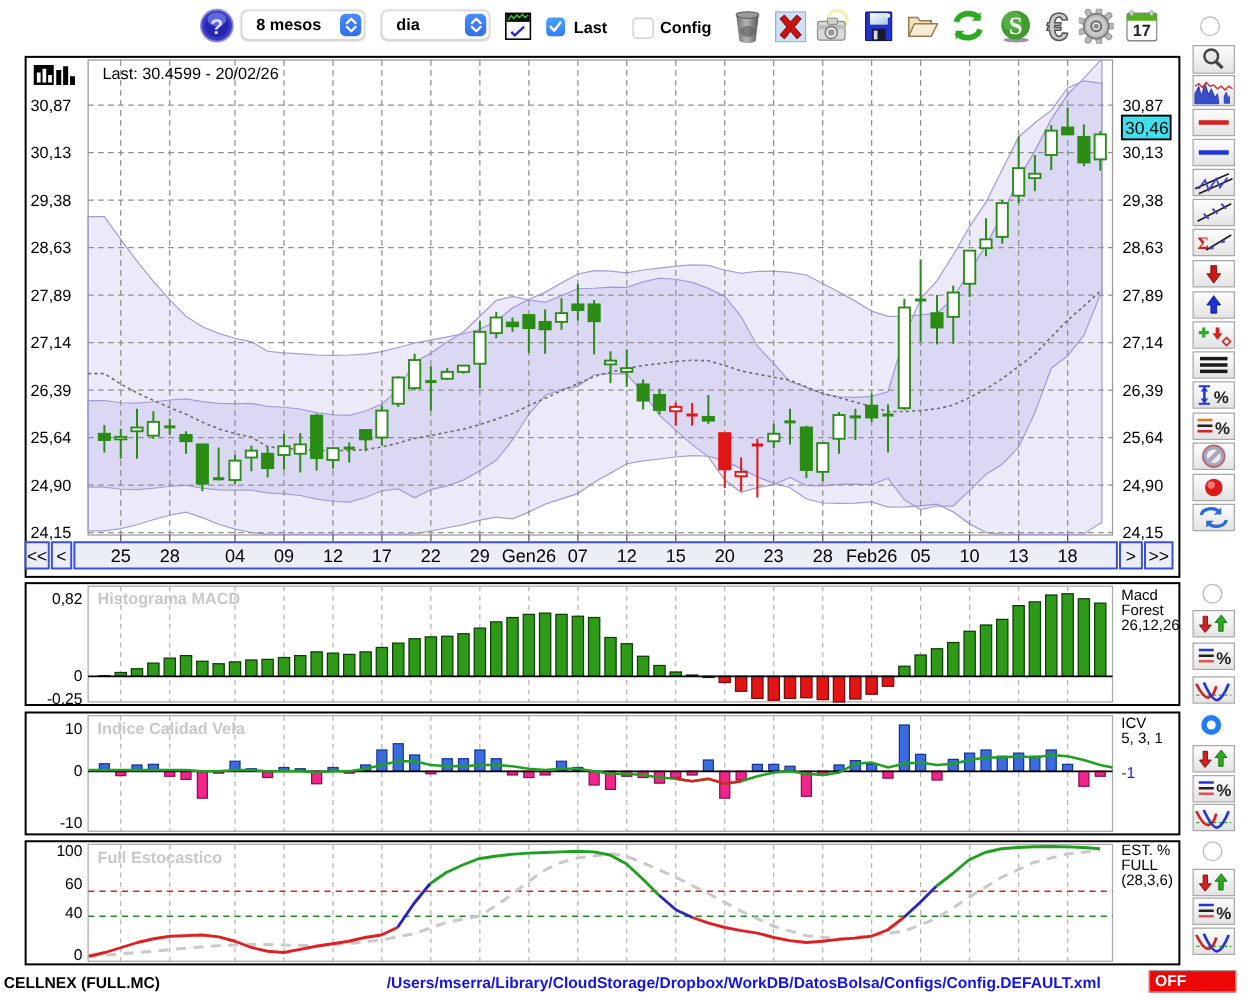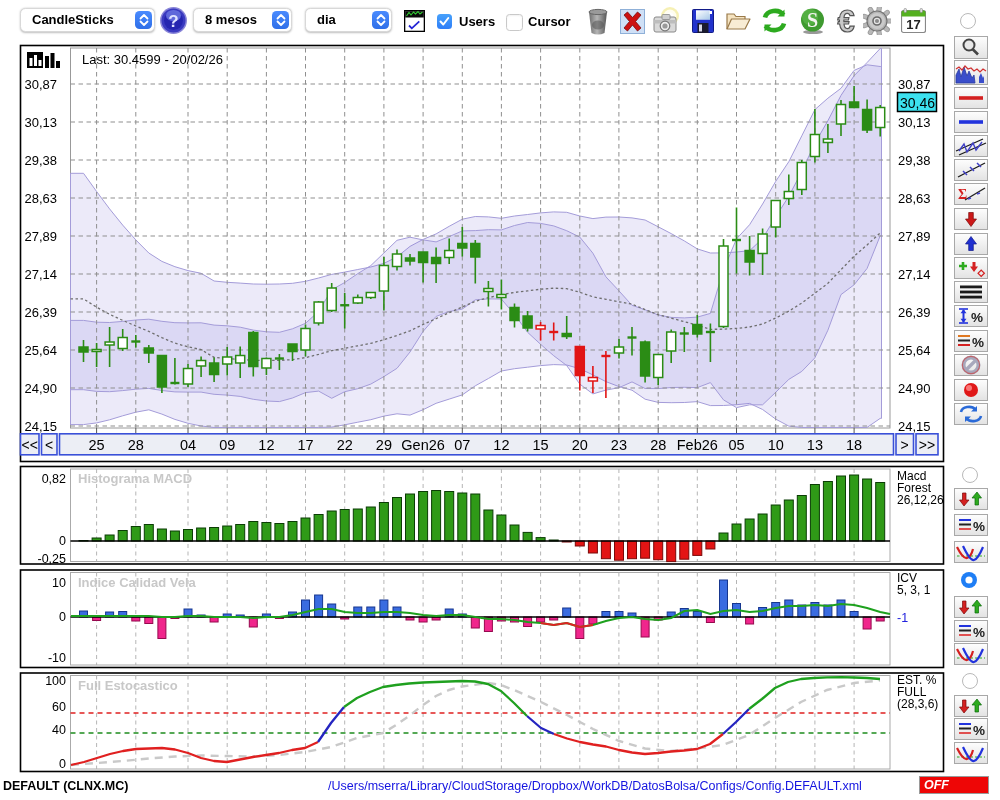--- a/index.html
+++ b/index.html
@@ -12,23 +12,23 @@
 background:linear-gradient(#4a8bfe,#2f6fe8);}
 .dd .step svg{position:absolute;left:2.5px;top:2px;}
 .cb{position:absolute;width:15px;height:15px;border-radius:3.5px;}
 .cb.on{background:linear-gradient(#47a1fb,#2e7ef8);}
 .cb.off{background:#fff;border:1px solid #c9c9c9;box-shadow:inset 0 1px 2px rgba(0,0,0,0.06);}
 .cblbl{position:absolute;font-size:13px;font-weight:600;color:#000;}
 .tool{position:absolute;width:32px;height:20px;background:linear-gradient(#fdfdfd,#e3e3e3);
 border:1px solid #a8a8a8;}
 .radio{position:absolute;width:14px;height:14px;border-radius:50%;border:1.6px solid #b9b9b9;background:#fff;}
 .statusL{position:absolute;left:3px;top:779px;font-size:12.5px;font-weight:bold;color:#000;}
-.statusC{position:absolute;left:190px;top:779px;width:810px;text-align:center;font-size:12.5px;font-weight:normal;color:#1414e0;}
+.statusC{position:absolute;left:190px;top:779px;width:810px;text-align:center;font-size:12.5px;font-weight:bold;color:#1414e0;}
 .offbtn{position:absolute;left:919px;top:775.5px;width:64px;height:16.5px;background:#ee0606;
-border:1.5px solid #9a9a9a;color:#fff;font-size:12.5px;font-weight:bold;padding-left:4px;line-height:16px;font-style:italic;}
+border:1.5px solid #9a9a9a;color:#fff;font-size:12.5px;font-weight:bold;padding-left:4px;line-height:16px;}
 </style></head><body>
 <div id="page">
 
 <div class="abs" style="left:0;top:0;"><svg width="1000" height="800" viewBox="0 0 1000 800" font-family="Liberation Sans, sans-serif">
 <rect x="0" y="0" width="1000" height="800" fill="#ffffff"></rect>
 <rect x="20.5" y="45.5" width="923" height="416" fill="#fff" stroke="#000" stroke-width="1.6"></rect>
 <rect x="70.5" y="48" width="819.5" height="380" fill="#fff" stroke="#999" stroke-width="1"></rect>
 <polygon points="70.5,173.3 83.5,173.3 96.6,191.5 109.6,208.9 122.7,225.1 135.8,239.9 148.8,253.0 161.9,261.4 174.9,266.7 188.0,270.6 201.1,273.3 214.1,281.0 227.2,282.3 240.2,283.1 253.3,284.0 266.4,284.2 279.4,284.0 292.5,283.3 305.5,281.3 318.6,278.0 331.7,274.4 344.7,272.1 357.8,269.5 370.8,267.0 383.9,263.4 397.0,256.9 410.0,246.4 423.1,239.4 436.1,233.9 449.2,226.3 462.3,219.2 475.3,216.5 488.4,216.9 501.4,218.3 514.5,216.0 527.6,214.5 540.6,212.9 553.7,211.9 566.7,212.3 579.8,216.0 592.9,218.6 605.9,217.1 619.0,217.0 632.0,217.9 645.1,220.0 658.2,226.8 671.2,233.6 684.3,240.9 697.3,248.9 710.4,253.0 723.5,252.9 736.5,252.0 749.6,250.7 762.6,238.5 775.7,216.9 788.8,196.3 801.8,171.4 814.9,143.3 827.9,120.7 841.0,95.4 854.1,75.7 867.1,62.5 880.2,48.5 881.5,48.5 881.5,418.4 880.2,418.4 867.1,427.4 854.1,427.5 841.0,427.5 827.9,427.5 814.9,427.5 801.8,427.5 788.8,426.1 775.7,419.1 762.6,409.5 749.6,403.4 736.5,404.7 723.5,405.5 710.4,405.6 697.3,401.6 684.3,402.5 671.2,402.7 658.2,402.4 645.1,399.2 632.0,390.2 619.0,386.6 605.9,381.6 592.9,374.9 579.8,368.7 566.7,365.0 553.7,364.6 540.6,365.6 527.6,367.2 514.5,368.7 501.4,371.0 488.4,378.5 475.3,385.8 462.3,394.9 449.2,399.1 436.1,403.3 423.1,409.7 410.0,415.1 397.0,413.8 383.9,416.1 370.8,419.7 357.8,422.2 344.7,424.8 331.7,427.1 318.6,427.5 305.5,427.5 292.5,427.5 279.4,427.5 266.4,427.5 253.3,427.5 240.2,427.5 227.2,427.5 214.1,427.5 201.1,426.0 188.0,423.3 174.9,419.4 161.9,414.1 148.8,409.8 135.8,412.2 122.7,415.8 109.6,419.8 96.6,422.9 83.5,424.6 70.5,424.6" fill="#8272da" fill-opacity="0.15" stroke="#a49cd9" stroke-width="1"></polygon>
 <polygon points="70.5,320.4 83.5,320.4 96.6,322.2 109.6,322.5 122.7,321.4 135.8,320.0 148.8,319.2 161.9,321.3 174.9,322.7 188.0,322.9 201.1,322.8 214.1,325.1 227.2,325.8 240.2,327.2 253.3,330.1 266.4,331.8 279.4,332.3 292.5,328.8 305.5,323.3 318.6,311.5 331.7,289.8 344.7,282.5 357.8,273.6 370.8,265.6 383.9,253.0 397.0,240.3 410.0,237.2 423.1,239.9 436.1,241.9 449.2,236.6 462.3,230.9 475.3,230.6 488.4,229.7 501.4,229.9 514.5,225.5 527.6,222.5 540.6,223.4 553.7,225.9 566.7,230.7 579.8,237.1 592.9,253.2 605.9,276.8 619.0,290.9 632.0,305.3 645.1,309.8 658.2,315.0 671.2,317.4 684.3,317.9 697.3,317.1 710.4,313.4 723.5,269.8 736.5,238.9 749.6,224.7 762.6,204.0 775.7,181.4 788.8,161.7 801.8,135.8 814.9,109.6 827.9,98.2 841.0,88.3 854.1,70.4 867.1,64.8 880.2,66.5 881.5,66.5 881.5,235.8 880.2,235.8 867.1,268.4 854.1,284.8 841.0,294.6 827.9,330.2 814.9,357.8 801.8,371.4 788.8,379.4 775.7,392.3 762.6,404.8 749.6,404.8 736.5,407.6 723.5,399.9 710.4,382.6 697.3,387.6 684.3,387.3 671.2,387.5 658.2,388.6 645.1,388.5 632.0,381.9 619.0,387.7 605.9,390.1 592.9,393.9 579.8,384.1 566.7,365.5 553.7,355.7 540.6,344.3 527.6,332.3 514.5,314.5 501.4,299.1 488.4,298.9 475.3,299.8 462.3,309.1 449.2,311.5 436.1,316.4 423.1,331.4 410.0,352.0 397.0,368.3 383.9,376.6 370.8,384.1 357.8,388.7 344.7,391.7 331.7,398.3 318.6,391.1 305.5,392.6 292.5,398.0 279.4,401.6 266.4,401.0 253.3,399.3 240.2,396.4 227.2,395.1 214.1,394.3 201.1,392.1 188.0,392.1 174.9,391.9 161.9,390.5 148.8,388.4 135.8,389.2 122.7,390.6 109.6,391.7 96.6,391.4 83.5,389.7 70.5,389.7" fill="#8272da" fill-opacity="0.15" stroke="#a49cd9" stroke-width="1"></polygon>
 <path d="M96.6 48V428 M135.8 48V428 M188.0 48V428 M227.2 48V428 M266.4 48V428 M305.5 48V428 M344.7 48V428 M383.9 48V428 M423.1 48V428 M462.3 48V428 M501.4 48V428 M540.6 48V428 M579.8 48V428 M618.9 48V428 M658.2 48V428 M697.3 48V428 M736.5 48V428 M775.7 48V428 M814.9 48V428 M854.1 48V428 M70.5 84H890 M70.5 122H890 M70.5 160H890 M70.5 198H890 M70.5 236H890 M70.5 274H890 M70.5 312H890 M70.5 350H890 M70.5 388H890 M70.5 426H890" stroke="#8f8f8f" stroke-width="1" fill="none" stroke-dasharray="4.5,3.5"></path>
@@ -384,28 +384,20 @@
 <polyline points="723,734 736,722 749,709" fill="none" stroke="#2525c0" stroke-width="2.3" stroke-linejoin="round"></polyline>
 <polyline points="749,709 762,699 775,688 788,682 801,679 814,678 827,677.4 841,677.2 854,677.5 867,678 880,679" fill="none" stroke="#1fa01f" stroke-width="2.3" stroke-linejoin="round"></polyline>
 <text x="66" y="685" font-size="12.5" text-anchor="end">100</text>
 <text x="66" y="711" font-size="12.5" text-anchor="end">60</text>
 <text x="66" y="734" font-size="12.5" text-anchor="end">40</text>
 <text x="66" y="768" font-size="12.5" text-anchor="end">0</text>
 <text x="897" y="684" font-size="12">EST. %</text>
 <text x="897" y="696" font-size="12">FULL</text>
 <text x="897" y="708" font-size="12">(28,3,6)</text>
 </svg></div>
-<div class="dd" style="left:20px;top:8px;width:133px;">
-      <span class="lbl">CandleSticks</span>
-      <span class="step">
-        <svg width="12" height="14">
-          <path d="M2.5 5.5L6 2l3.5 3.5M2.5 8.5L6 12l3.5-3.5" stroke="#fff" stroke-width="1.8" fill="none" stroke-linecap="round" stroke-linejoin="round"></path>
-        </svg>
-      </span>
-    </div>
 <div class="dd" style="left:193px;top:8px;width:97px;">
       <span class="lbl">8 mesos</span>
       <span class="step">
         <svg width="12" height="14">
           <path d="M2.5 5.5L6 2l3.5 3.5M2.5 8.5L6 12l3.5-3.5" stroke="#fff" stroke-width="1.8" fill="none" stroke-linecap="round" stroke-linejoin="round"></path>
         </svg>
       </span>
     </div>
 <div class="dd" style="left:305px;top:8px;width:85px;text-decoration:underline;">
       <span class="lbl">dia</span>
@@ -424,23 +416,23 @@
       </svg></div>
 <div class="abs" style="left:404px;top:10px;"><svg width="21" height="22">
         <rect x="0.5" y="0.5" width="20" height="21" fill="#fff" stroke="#000" stroke-width="1.6"></rect>
         <rect x="1.2" y="1.2" width="18.6" height="6.3" fill="#0a0a0a"></rect>
         <path d="M2.5 6l2.5-3.5 2 2.5 2.5-3 2 2 2.5-2.5 2 2.5 2.5-2" stroke="#33cc33" stroke-width="1.1" fill="none"></path>
         <path d="M5 15.5l2.8 2.8 7.5-7" stroke="#2525d5" stroke-width="1.8" fill="none"></path>
       </svg></div>
 <div class="cb on" style="left:437px;top:13.5px;"><svg width="15" height="15">
         <path d="M3.5 7.5l2.8 3 5-6.5" stroke="#fff" stroke-width="2" fill="none" stroke-linecap="round" stroke-linejoin="round"></path>
       </svg></div>
-<div class="cblbl" style="left:459px;top:13.5px;">Users</div>
+<div class="cblbl" style="left:459px;top:13.5px;">Last</div>
 <div class="cb off" style="left:506px;top:13.5px;"></div>
-<div class="cblbl" style="left:528px;top:13.5px;">Cursor</div>
+<div class="cblbl" style="left:528px;top:13.5px;">Config</div>
 <div class="abs" style="left:587px;top:8px;"><svg width="22" height="27" viewBox="0 0 22 27">
         <defs>
           <linearGradient id="tg" x1="0" y1="0" x2="1" y2="0">
             <stop offset="0" stop-color="#6e6e6e"></stop>
             <stop offset="0.45" stop-color="#b5b5b5"></stop>
             <stop offset="1" stop-color="#555555"></stop>
           </linearGradient>
         </defs>
         <path d="M2 4h18l-2.5 21q-6.5 3-13 0z" fill="url(#tg)"></path>
         <ellipse cx="11" cy="4" rx="9" ry="2.6" fill="#9a9a9a" stroke="#666" stroke-width="1"></ellipse>
@@ -642,15 +634,15 @@
         <line x1="4" y1="5" x2="16" y2="5" stroke="#2233dd" stroke-width="2"></line>
         <line x1="4" y1="9.5" x2="16" y2="9.5" stroke="#222" stroke-width="2"></line>
         <line x1="4" y1="14" x2="16" y2="14" stroke="#e05050" stroke-width="2"></line>
         <text x="18" y="16" font-size="13.5" font-weight="bold" fill="#222" font-family="Liberation Sans">%</text>
       </svg></div>
 <div class="tool" style="left:954px;top:741.5px;width:32px;height:20px;"><svg width="32" height="20" viewBox="0 0 32 20">
         <line x1="2" y1="14" x2="30" y2="14" stroke="#2daa1f" stroke-width="1" stroke-dasharray="2.5,2"></line>
         <path d="M2 5q6 12 10 11t6-9" fill="none" stroke="#d42020" stroke-width="2.2"></path>
         <path d="M8 4q7 15 11 14t9-13" fill="none" stroke="#2233dd" stroke-width="2.2"></path>
       </svg></div>
-<div class="statusL">DEFAULT (CLNX.MC)</div>
+<div class="statusL">CELLNEX (FULL.MC)</div>
 <div class="statusC">/Users/mserra/Library/CloudStorage/Dropbox/WorkDB/DatosBolsa/Configs/Config.DEFAULT.xml</div>
 <div class="offbtn">OFF</div>
 </div>
 </body></html>

